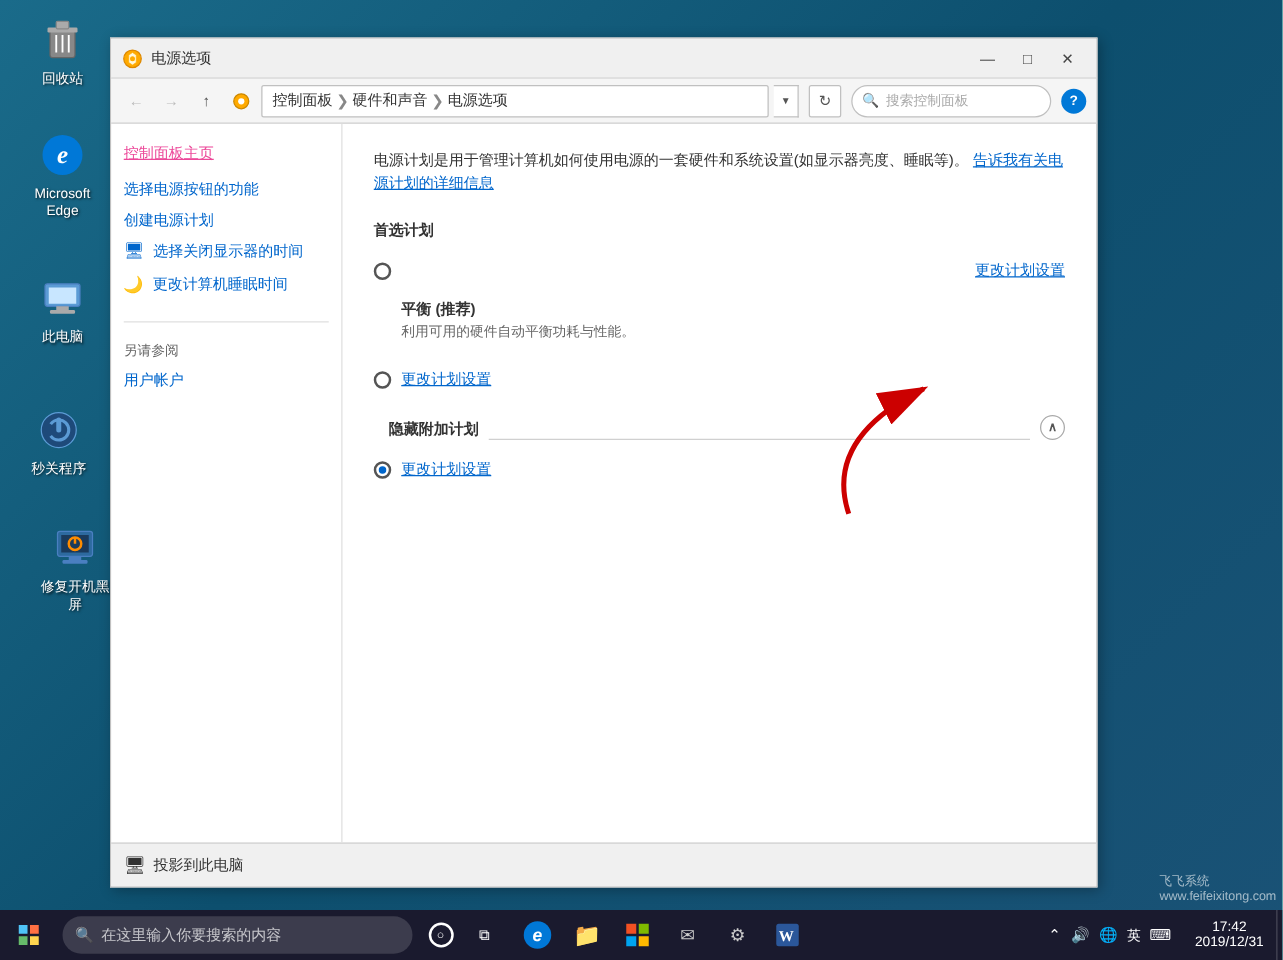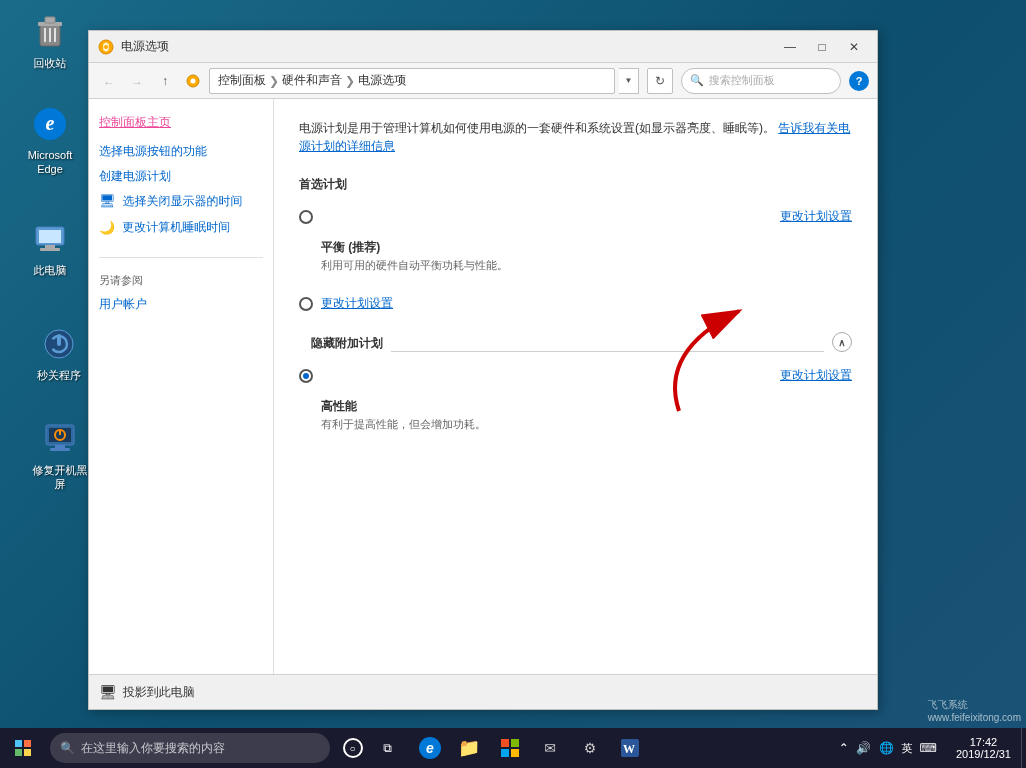--- a/index.html
+++ b/index.html
@@ -605,21 +605,21 @@
       <svg width="36" height="36" viewBox="0 0 36 36">
         <rect x="4" y="6" width="28" height="18" rx="2" fill="#5b9bd5" stroke="#4a7fc1" stroke-width="1"></rect>
         <rect x="7" y="9" width="22" height="13" fill="#c8e6ff"></rect>
         <rect x="13" y="24" width="10" height="4" fill="#aaa"></rect>
         <rect x="8" y="27" width="20" height="3" rx="1" fill="#aaa"></rect>
       </svg>
     </div>
     <div class="icon-label">此电脑</div>
   </div>
 
-  <div class="desktop-icon" style="top:320px;left:24px;">
+  <div class="desktop-icon" style="top:320px;left:12px;">
     <div class="icon-img">
       <svg width="36" height="36" viewBox="0 0 36 36">
         <circle cx="18" cy="18" r="14" fill="#1e4a7a" stroke="#5b9bd5" stroke-width="1"></circle>
         <circle cx="18" cy="18" r="8" fill="none" stroke="#5b9bd5" stroke-width="2.5" stroke-dasharray="20 10"></circle>
         <rect x="16" y="8" width="4" height="12" rx="2" fill="#5b9bd5"></rect>
       </svg>
     </div>
     <div class="icon-label">秒关程序</div>
   </div>
 
@@ -741,24 +741,20 @@
         </div>
 
         <div class="hidden-plans-header">
           <span>隐藏附加计划</span>
           <div class="divider-line"></div>
           <div class="expand-btn">∧</div>
         </div>
 
         <div class="plan-item">
           <div class="plan-radio selected"></div>
-          <div class="plan-info">
-            <div class="plan-name">高性能</div>
-            <div class="plan-desc">有利于提高性能，但会增加功耗。</div>
-          </div>
           <div class="plan-change">更改计划设置</div>
         </div>
 
       </div>
     </div>
 
     <div class="bottom-toolbar">
       <span class="bottom-icon">🖥</span>
       <span>投影到此电脑</span>
     </div>

